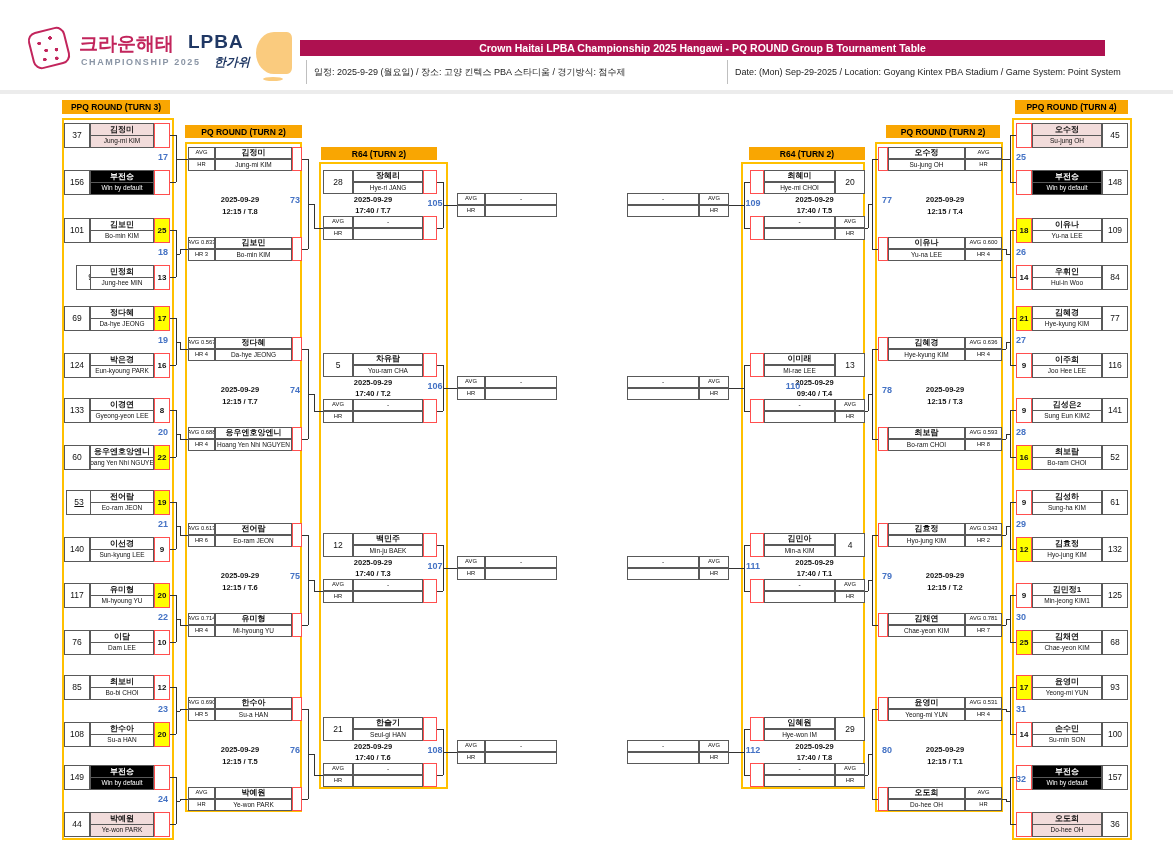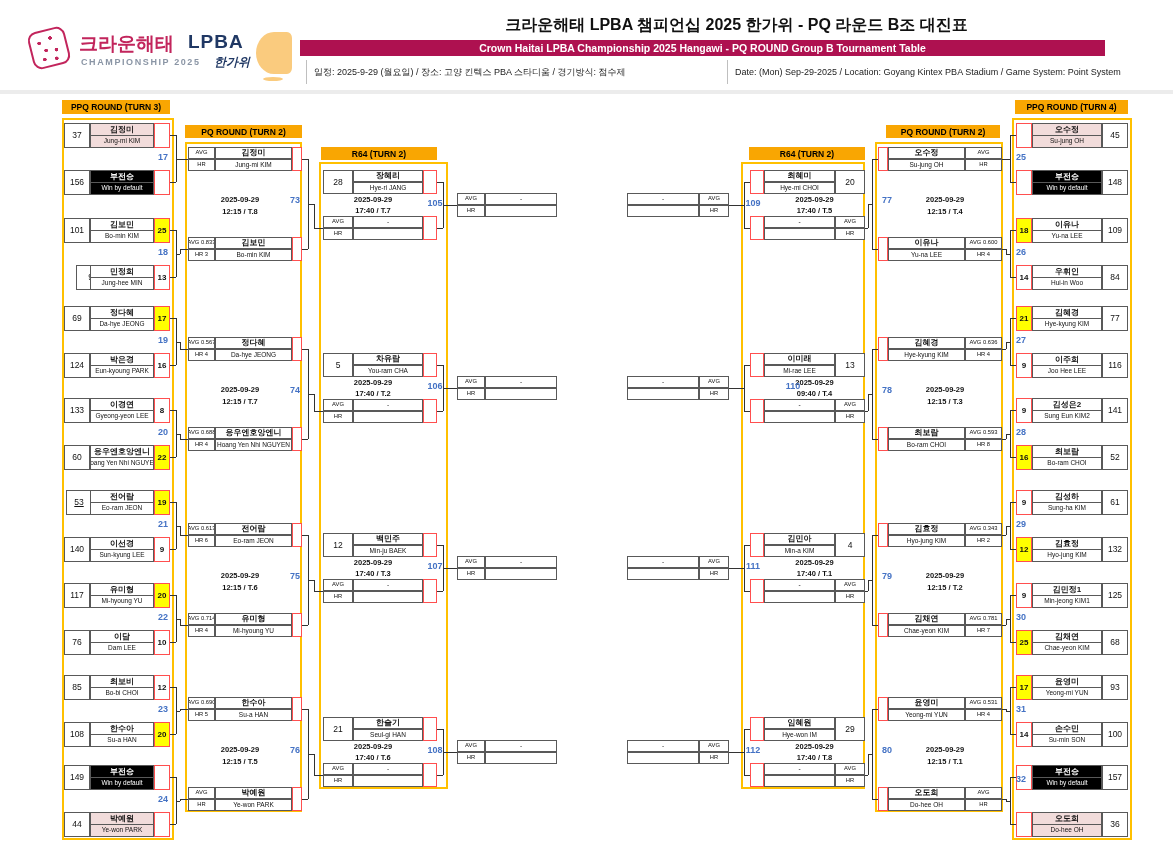--- a/index.html
+++ b/index.html
@@ -53,21 +53,20 @@
 <div id="stage">
 
   <div class="abs dice" style="left:30px;top:29px;width:38px;height:38px;"></div>
   <span class="abs brand-ko" style="left:79px;top:31px;">크라운해태</span>
   <span class="abs brand-en" style="left:188px;top:31px;">LPBA</span>
   <span class="abs sub-en" style="left:81px;top:57px;">CHAMPIONSHIP 2025</span>
   <span class="abs sub-ko" style="left:214px;top:54px;">한가위</span>
   <div class="abs moon" style="left:256px;top:32px;width:36px;height:42px;"></div>
   <div class="abs moon2" style="left:263px;top:77px;width:20px;height:4px;"></div>
 
-  <div class="abs title-ko" style="left:300px;top:13px;width:873px;height:24px;">크라운해태 LPBA 챔피언십 2025 한가위 - PQ 라운드 B조 대진표</div>
   <div class="abs banner" style="left:300px;top:40px;width:805px;height:16px;">Crown Haitai LPBA Championship 2025 Hangawi - PQ ROUND Group B Tournament Table</div>
   <div class="abs vdiv" style="left:306px;top:60px;width:1px;height:24px;"></div>
   <div class="abs info" style="left:314px;top:62px;width:400px;height:20px;">일정: 2025-9-29 (월요일) / 장소: 고양 킨텍스 PBA 스타디움 / 경기방식: 점수제</div>
   <div class="abs vdiv" style="left:727px;top:60px;width:1px;height:24px;"></div>
   <div class="abs info" style="left:735px;top:62px;width:430px;height:20px;">Date: (Mon) Sep-29-2025 / Location: Goyang Kintex PBA Stadium / Game System: Point System</div>
   <div class="abs grayband" style="left:0;top:90px;width:1173px;height:4px;"></div>
 
   <div class="abs colhead" style="left:62px;top:100px;width:108px;height:14px;">PPQ ROUND (TURN 3)</div>
   <div class="abs colhead" style="left:185px;top:125px;width:117px;height:13px;">PQ ROUND (TURN 2)</div>
   <div class="abs colhead" style="left:321px;top:147px;width:116px;height:13px;">R64 (TURN 2)</div>

